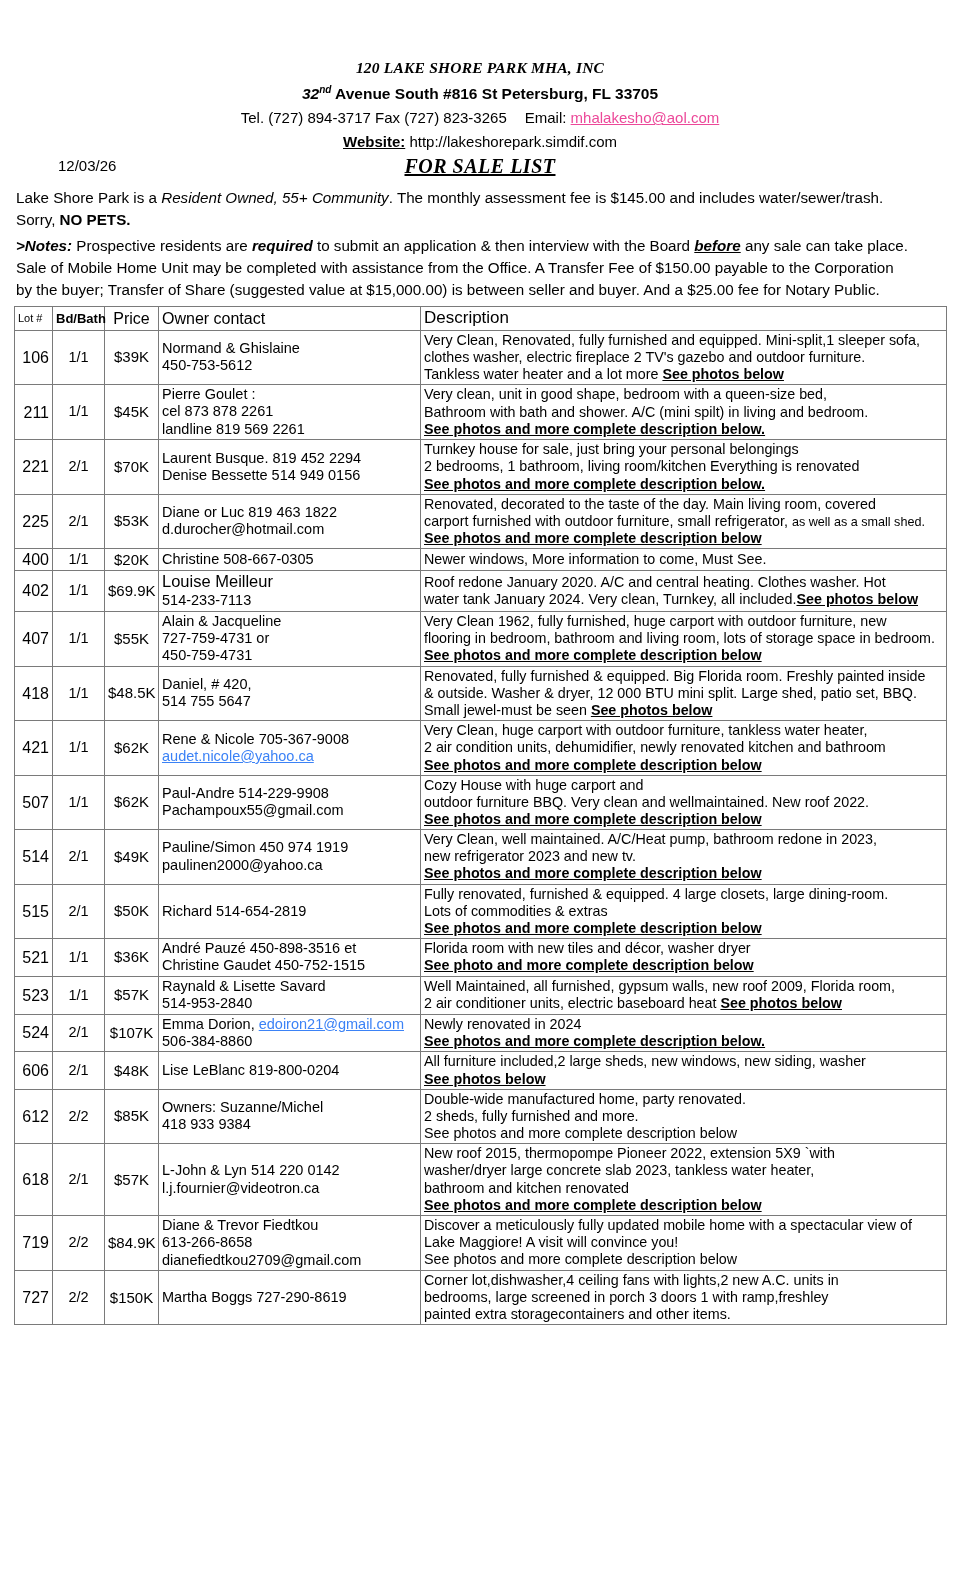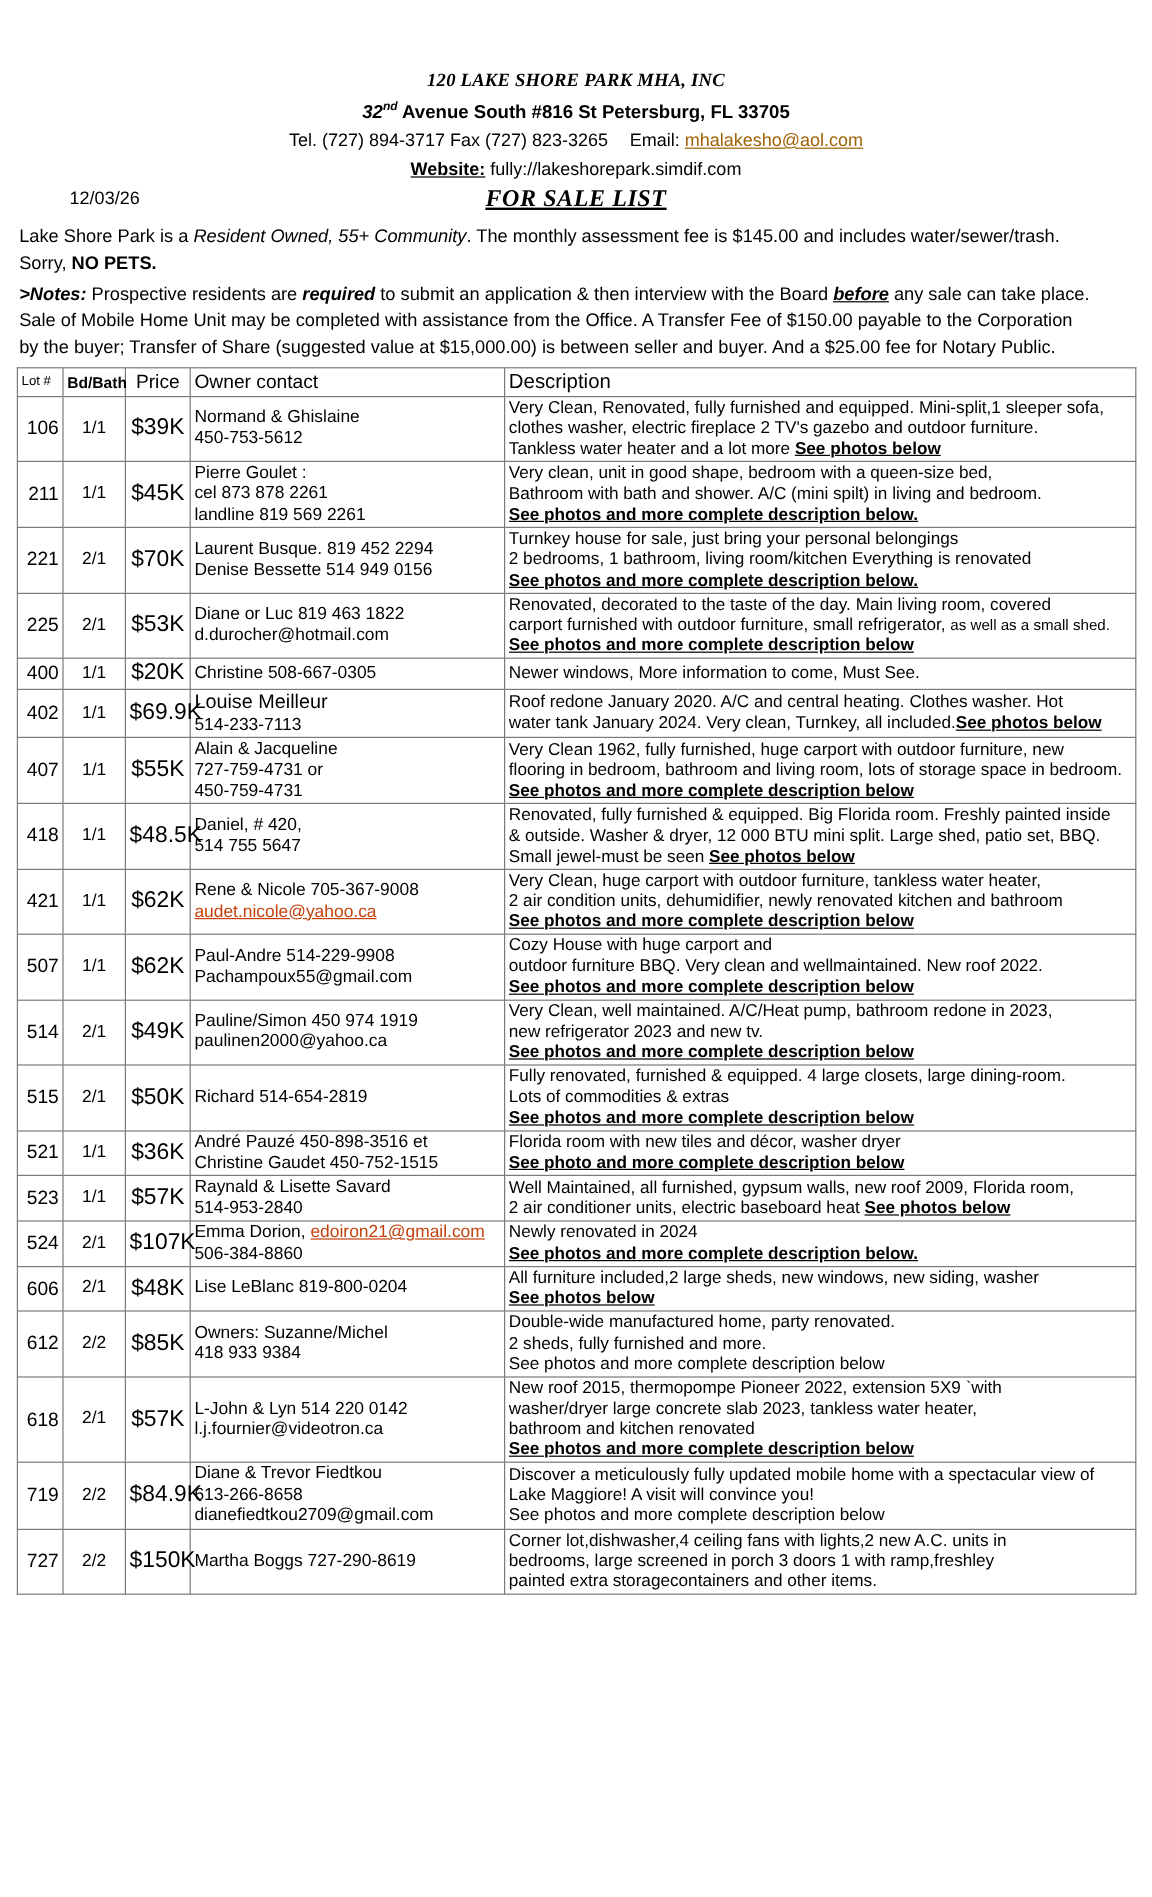--- a/index.html
+++ b/index.html
@@ -52,21 +52,21 @@
   .contact-line {
     font-size: 15px;
     line-height: 1.5;
     margin-top: 2px;
   }
   .contact-line .gap {
     display: inline-block;
     width: 18px;
   }
   .email-link {
-    color: #a16207;
+    color: #ec4899;
   }
   .website-line {
     font-size: 15px;
     line-height: 1.5;
     margin-top: 1px;
   }
   .website-label {
     font-weight: bold;
     text-decoration: underline;
   }
@@ -140,40 +140,40 @@
     text-align: right;
     font-size: 16px;
     padding-right: 5px;
   }
   td.bd {
     text-align: center;
     font-size: 14.5px;
   }
   td.price {
     text-align: center;
-    font-size: 19px;
+    font-size: 15px;
   }
   td.owner {
     font-size: 14.5px;
     padding-left: 5px;
   }
   td.desc {
     font-size: 14.3px;
     padding-left: 5px;
   }
   td.owner .line, td.desc .line {
     display: block;
     white-space: nowrap;
     overflow: hidden;
   }
   .b { font-weight: bold; text-decoration: underline; }
   .sm { font-size: 12.6px; }
   .big { font-size: 16.5px; }
   .lnk {
-    color: #c2410c;
+    color: #3b82f6;
     text-decoration: underline;
   }
 </style>
 </head>
 <body>
 
 <div class="page">
 
   <div class="header">
     <div class="org-name">120 LAKE SHORE PARK MHA, INC</div>
@@ -182,21 +182,21 @@
       <span class="street-no">32</span><sup>nd</sup><span> Avenue South #816 St Petersburg, FL 33705</span>
     </div>
 
     <div class="contact-line">
       <span>Tel. (727) 894-3717 Fax (727) 823-3265</span><span class="gap"></span><span>Email:</span>
       <a class="email-link" href="#">mhalakesho@aol.com</a>
     </div>
 
     <div class="website-line">
       <span class="website-label">Website:</span>
-      <span>fully://lakeshorepark.simdif.com</span>
+      <span>http://lakeshorepark.simdif.com</span>
     </div>
 
     <div class="title-row">
       <span class="date-stamp">12/03/26</span>
       <div class="doc-title">FOR SALE LIST</div>
     </div>
   </div>
 
   <div class="intro">
     <p>

